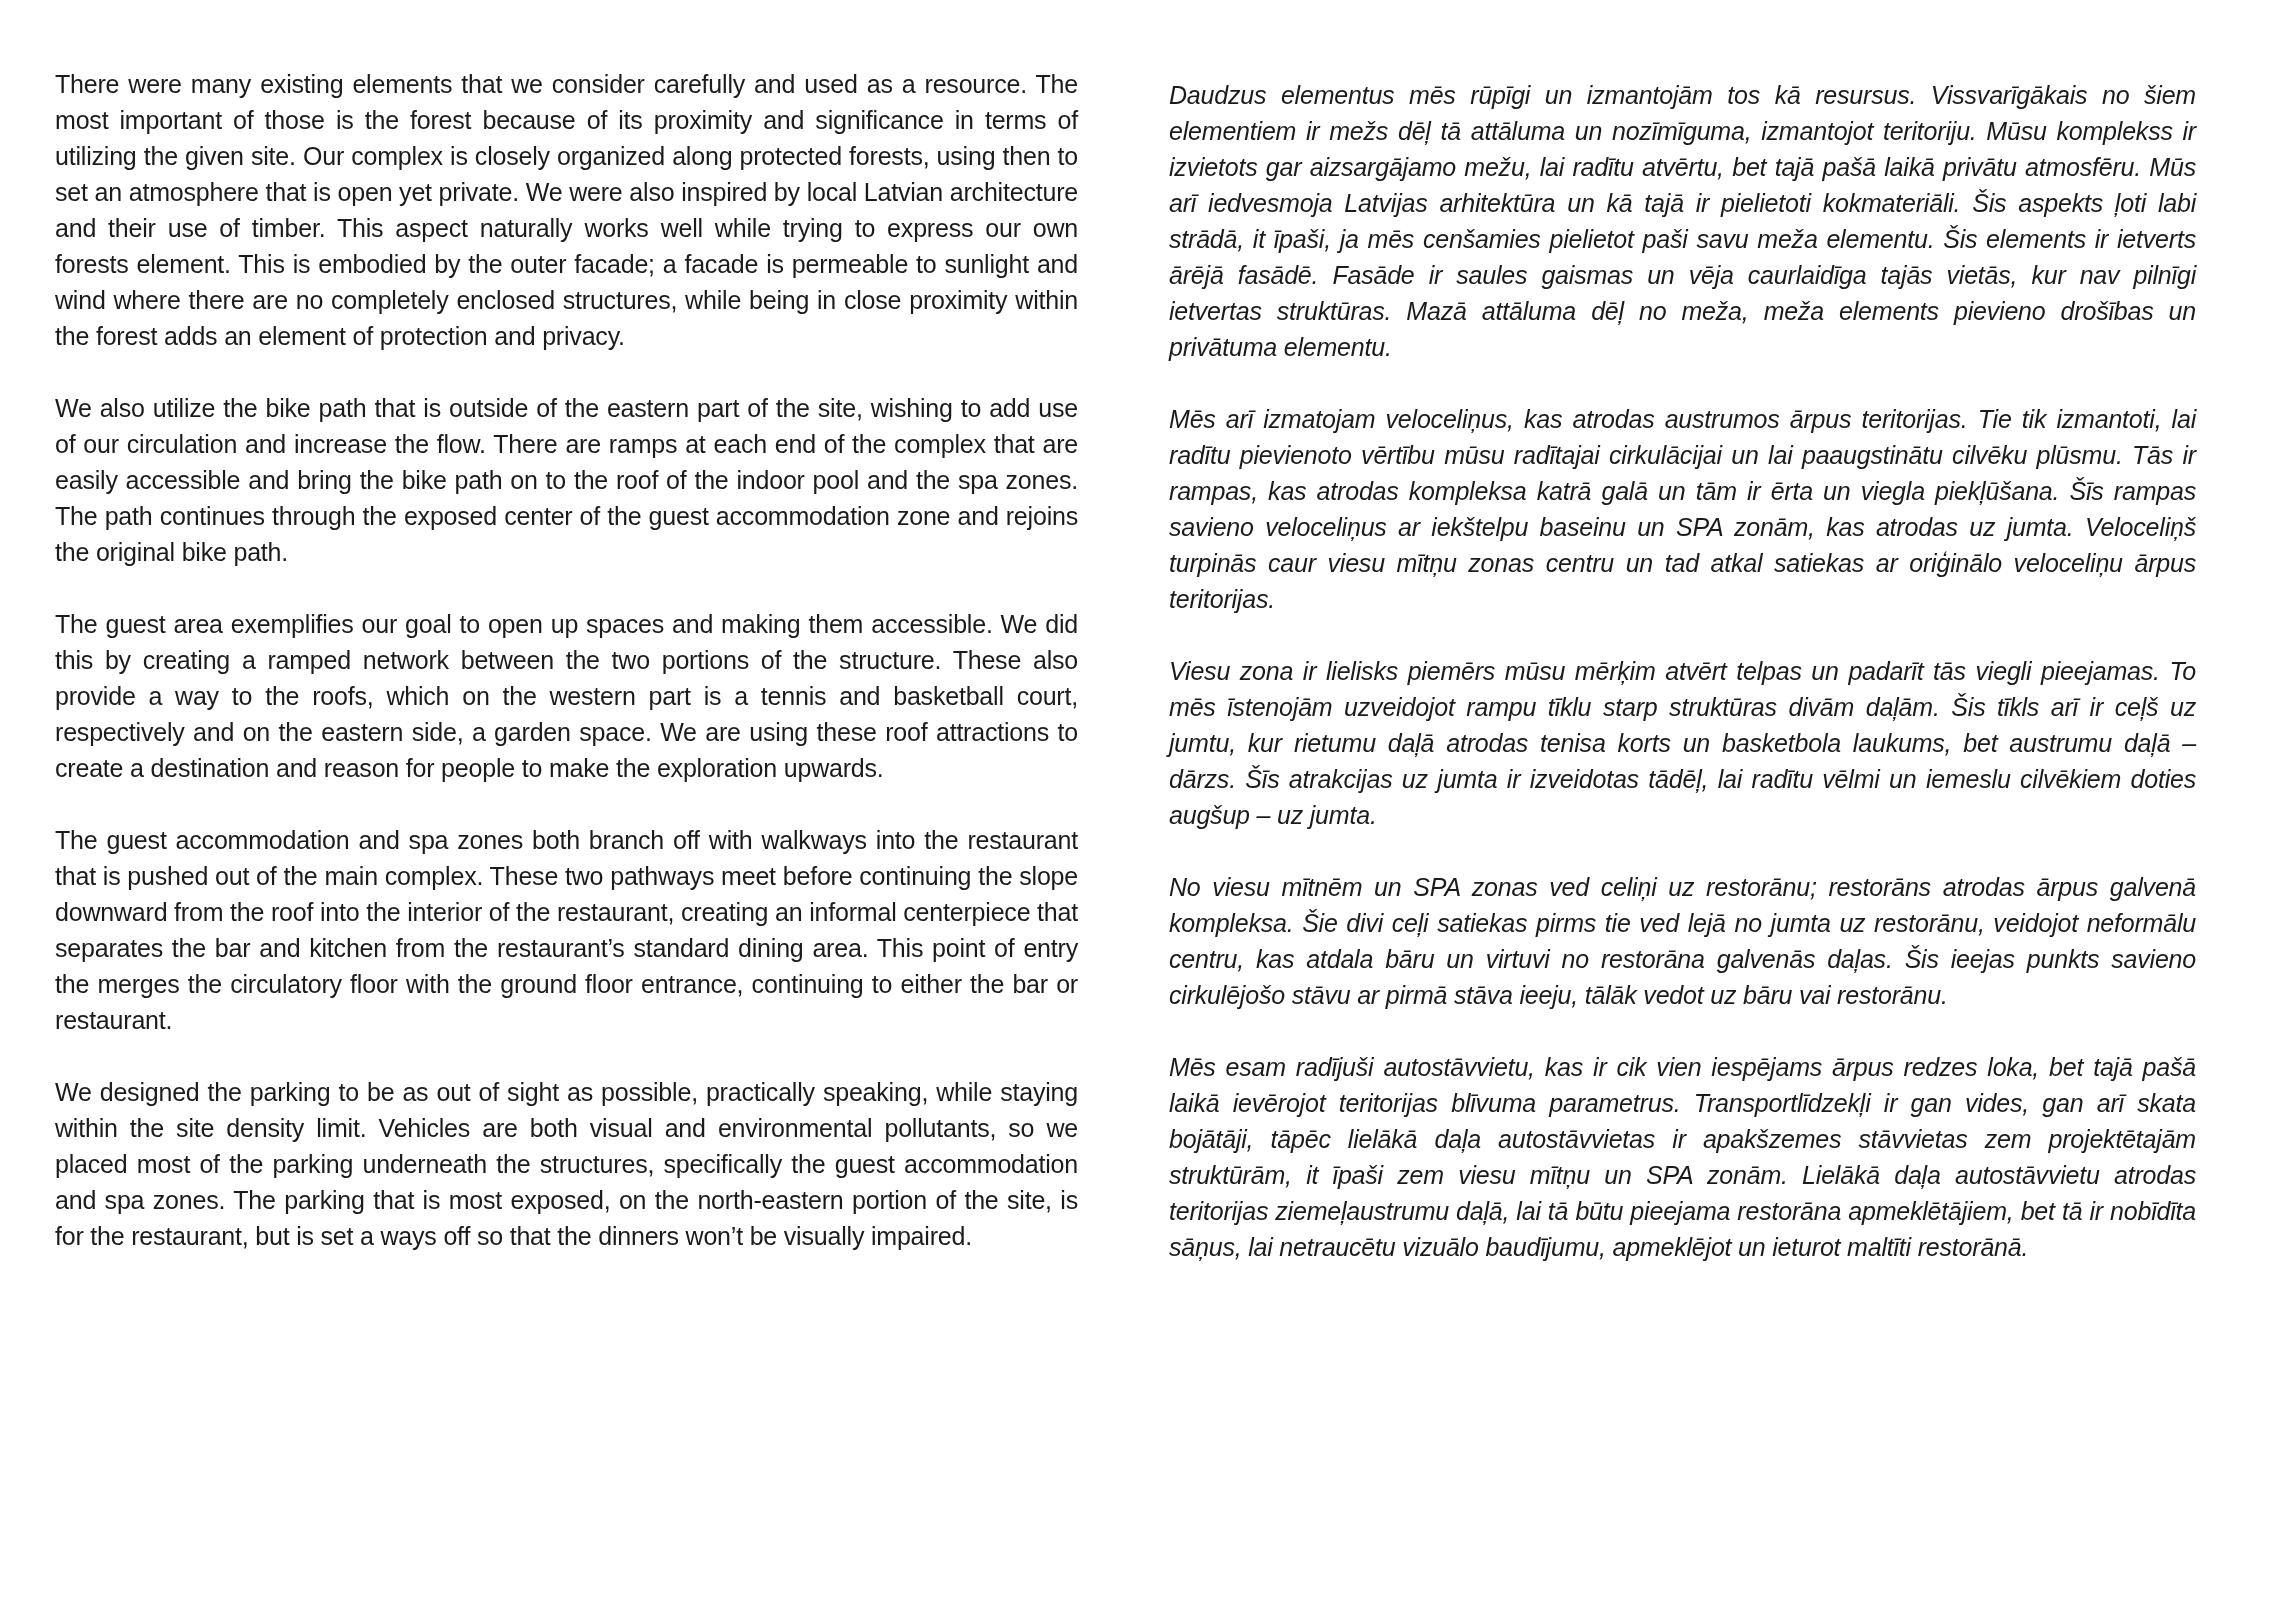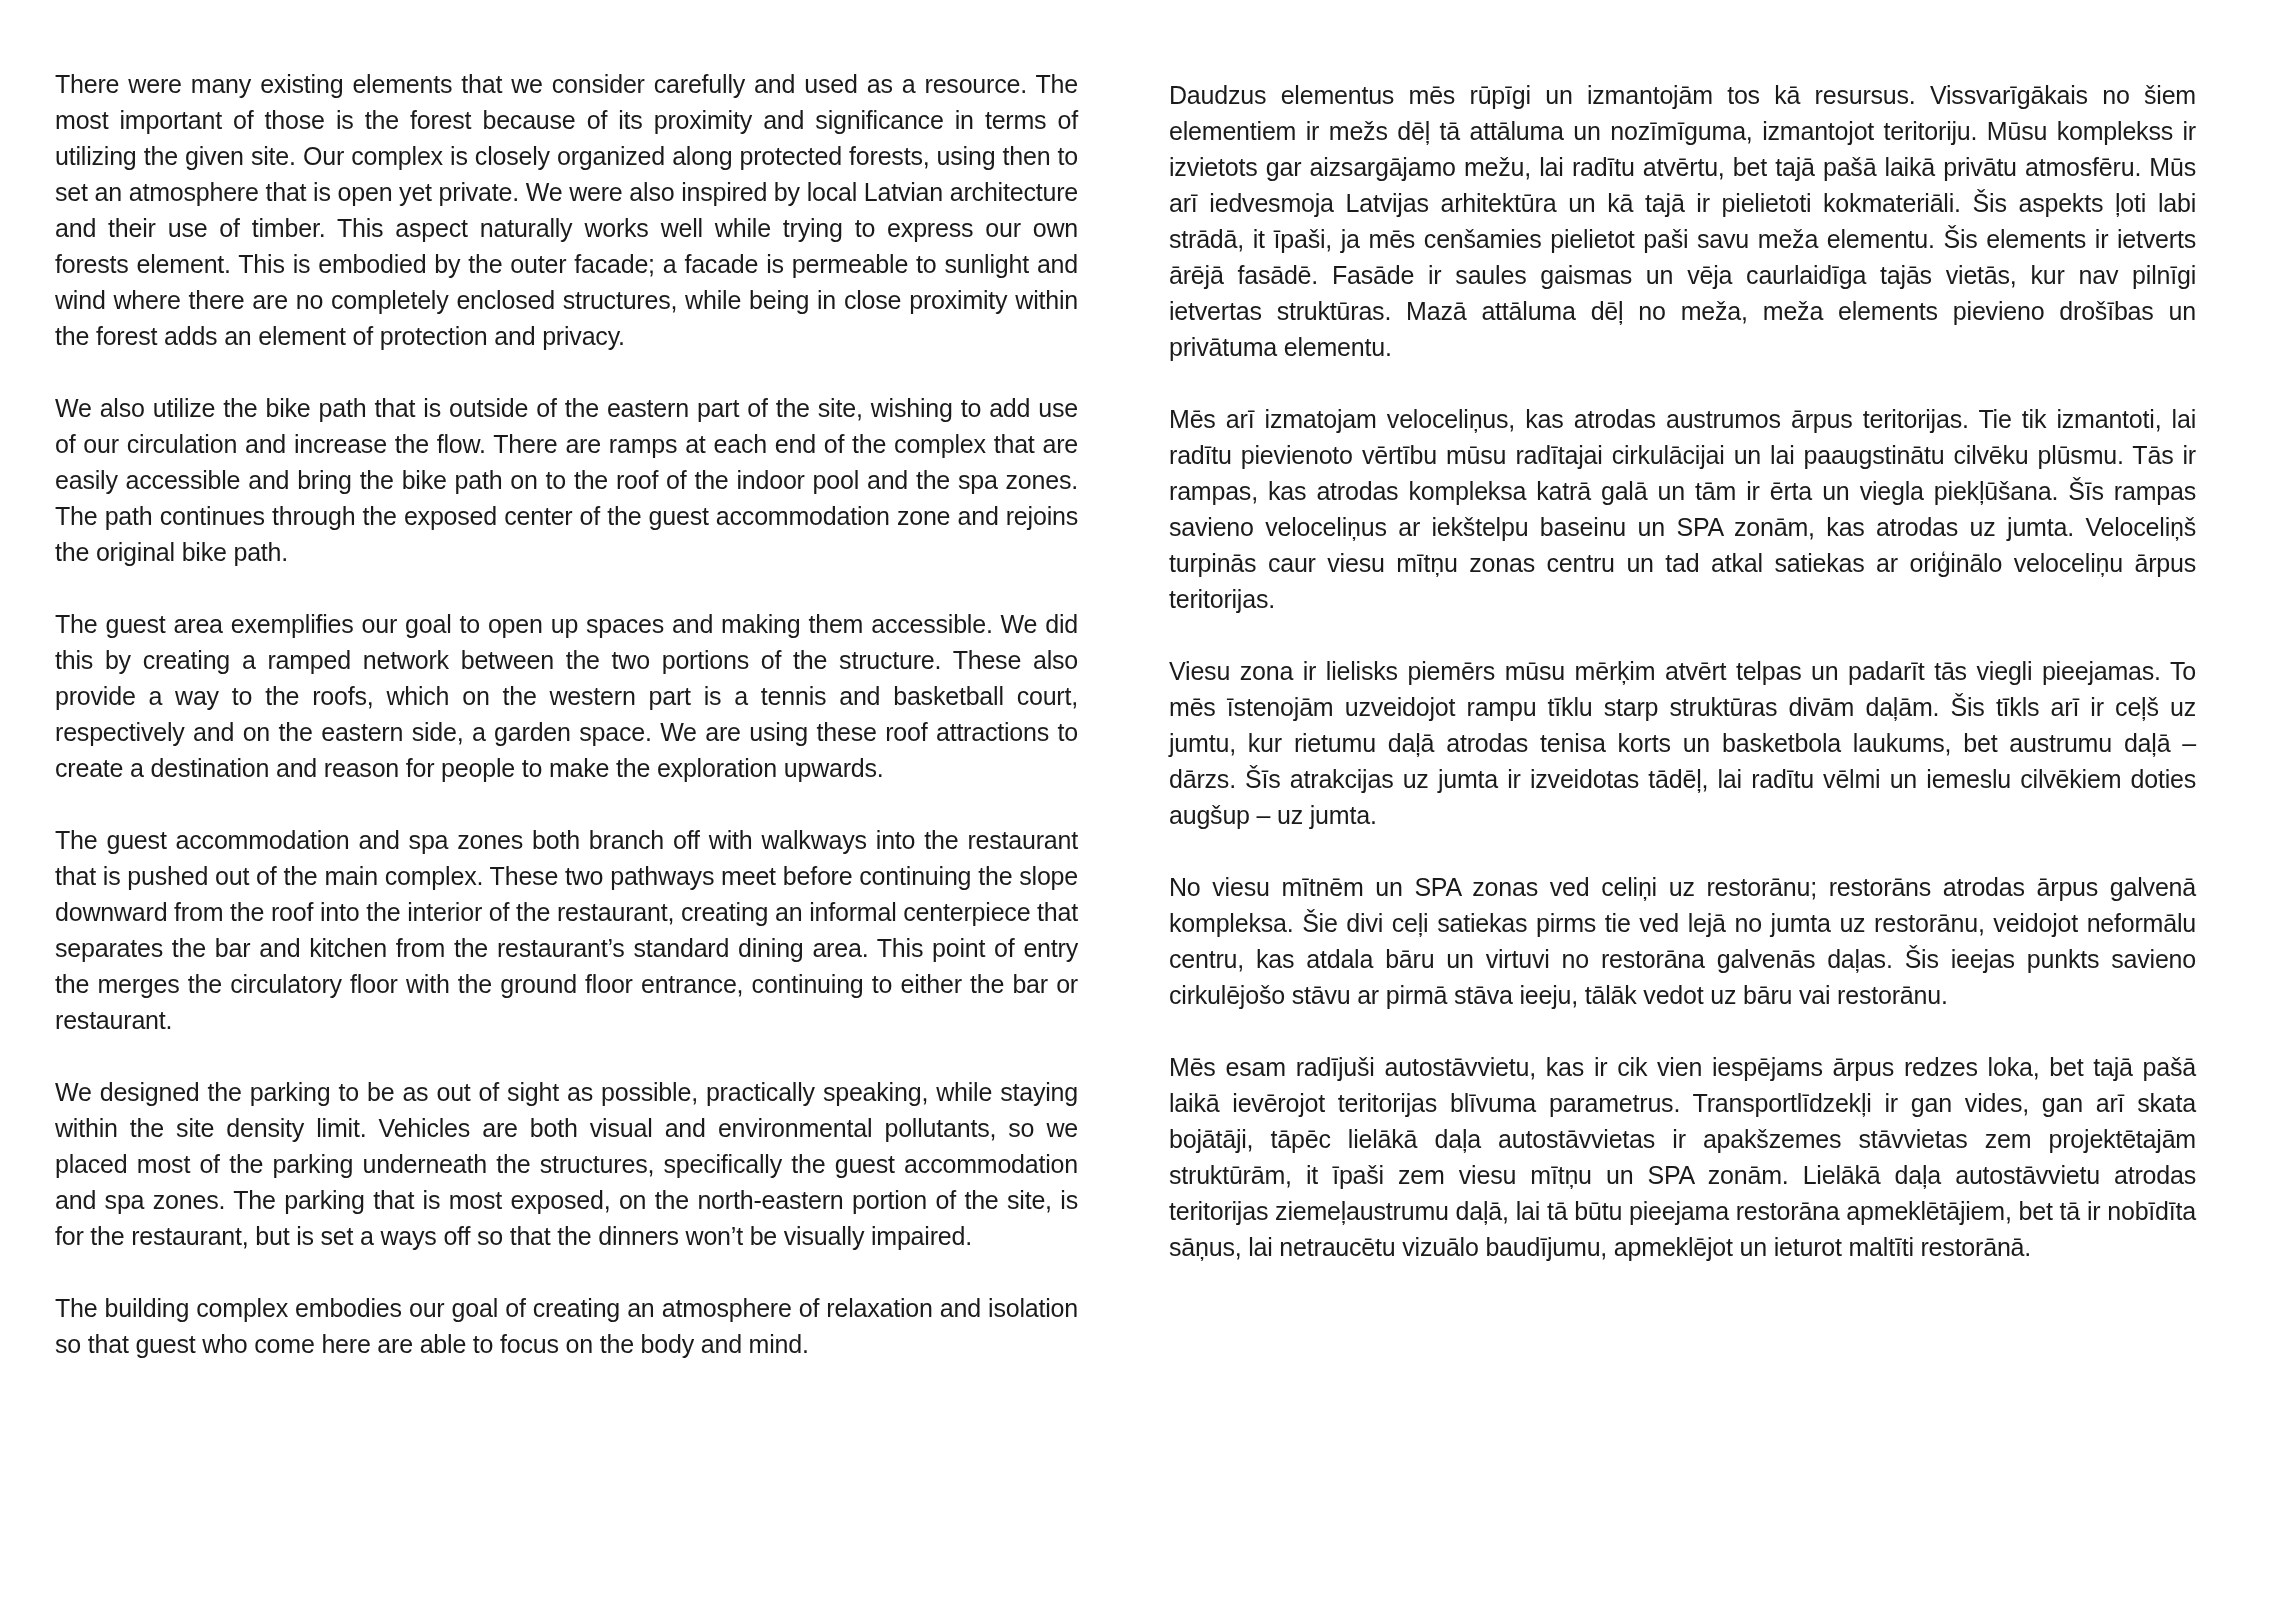--- a/index.html
+++ b/index.html
@@ -28,40 +28,40 @@
     letter-spacing: -0.2px;
     text-align: justify;
   }
   .col-en {
     width: 1023px;
     flex: 0 0 1023px;
   }
   .col-lv {
     width: 1027px;
     flex: 0 0 1027px;
+    font-style: italic;
     margin-top: 11px;
   }
   .col p {
     margin: 0 0 36px 0;
   }
   .col p:last-child {
     margin-bottom: 0;
   }
 </style>
 </head>
 <body style="background: rgb(255, 255, 255);">
 
 <main class="page">
   <section class="col col-en" style="color: rgb(27, 27, 27);">
       <p>There were many existing elements that we consider carefully and used as a resource. The most important of those is the forest because of its proximity and significance in terms of utilizing the given site. Our complex is closely organized along protected forests, using then to set an atmosphere that is open yet private. We were also inspired by local Latvian architecture and their use of timber. This aspect naturally works well while trying to express our own forests element. This is embodied by the outer facade; a facade is permeable to sunlight and wind where there are no completely enclosed structures, while being in close proximity within the forest adds an element of protection and privacy.</p>
       <p>We also utilize the bike path that is outside of the eastern part of the site, wishing to add use of our circulation and increase the flow. There are ramps at each end of the complex that are easily accessible and bring the bike path on to the roof of the indoor pool and the spa zones. The path continues through the exposed center of the guest accommodation zone and rejoins the original bike path.</p>
       <p>The guest area exemplifies our goal to open up spaces and making them accessible. We did this by creating a ramped network between the two portions of the structure. These also provide a way to the roofs, which on the western part is a tennis and basketball court, respectively and on the eastern side, a garden space. We are using these roof attractions to create a destination and reason for people to make the exploration upwards.</p>
       <p>The guest accommodation and spa zones both branch off with walkways into the restaurant that is pushed out of the main complex. These two pathways meet before continuing the slope downward from the roof into the interior of the restaurant, creating an informal centerpiece that separates the bar and kitchen from the restaurant’s standard dining area. This point of entry the merges the circulatory floor with the ground floor entrance, continuing to either the bar or restaurant.</p>
       <p>We designed the parking to be as out of sight as possible, practically speaking, while staying within the site density limit. Vehicles are both visual and environmental pollutants, so we placed most of the parking underneath the structures, specifically the guest accommodation and spa zones. The parking that is most exposed, on the north-eastern portion of the site, is for the restaurant, but is set a ways off so that the dinners won’t be visually impaired.</p>
-      <p>The building complex embodies our goal of creating an atmosphere of relaxation and isolation so that guest who come here are able to focus on the body and mind.</p>
     </section>
   <section class="col col-lv" style="color: rgb(27, 27, 27);">
       <p>Daudzus elementus mēs rūpīgi un izmantojām tos kā resursus. Vissvarīgākais no šiem elementiem ir mežs dēļ tā attāluma un nozīmīguma, izmantojot teritoriju. Mūsu komplekss ir izvietots gar aizsargājamo mežu, lai radītu atvērtu, bet tajā pašā laikā privātu atmosfēru. Mūs arī iedvesmoja Latvijas arhitektūra un kā tajā ir pielietoti kokmateriāli. Šis aspekts ļoti labi strādā, it īpaši, ja mēs cenšamies pielietot paši savu meža elementu. Šis elements ir ietverts ārējā fasādē. Fasāde ir saules gaismas un vēja caurlaidīga tajās vietās, kur nav pilnīgi ietvertas struktūras. Mazā attāluma dēļ no meža, meža elements pievieno drošības un privātuma elementu.</p>
       <p>Mēs arī izmatojam veloceliņus, kas atrodas austrumos ārpus teritorijas. Tie tik izmantoti, lai radītu pievienoto vērtību mūsu radītajai cirkulācijai un lai paaugstinātu cilvēku plūsmu. Tās ir rampas, kas atrodas kompleksa katrā galā un tām ir ērta un viegla piekļūšana. Šīs rampas savieno veloceliņus ar iekštelpu baseinu un SPA zonām, kas atrodas uz jumta. Veloceliņš turpinās caur viesu mītņu zonas centru un tad atkal satiekas ar oriģinālo veloceliņu ārpus teritorijas.</p>
       <p>Viesu zona ir lielisks piemērs mūsu mērķim atvērt telpas un padarīt tās viegli pieejamas. To mēs īstenojām uzveidojot rampu tīklu starp struktūras divām daļām. Šis tīkls arī ir ceļš uz jumtu, kur rietumu daļā atrodas tenisa korts un basketbola laukums, bet austrumu daļā – dārzs. Šīs atrakcijas uz jumta ir izveidotas tādēļ, lai radītu vēlmi un iemeslu cilvēkiem doties augšup – uz jumta.</p>
       <p>No viesu mītnēm un SPA zonas ved celiņi uz restorānu; restorāns atrodas ārpus galvenā kompleksa. Šie divi ceļi satiekas pirms tie ved lejā no jumta uz restorānu, veidojot neformālu centru, kas atdala bāru un virtuvi no restorāna galvenās daļas. Šis ieejas punkts savieno cirkulējošo stāvu ar pirmā stāva ieeju, tālāk vedot uz bāru vai restorānu.</p>
       <p>Mēs esam radījuši autostāvvietu, kas ir cik vien iespējams ārpus redzes loka, bet tajā pašā laikā ievērojot teritorijas blīvuma parametrus. Transportlīdzekļi ir gan vides, gan arī skata bojātāji, tāpēc lielākā daļa autostāvvietas ir apakšzemes stāvvietas zem projektētajām struktūrām, it īpaši zem viesu mītņu un SPA zonām. Lielākā daļa autostāvvietu atrodas teritorijas ziemeļaustrumu daļā, lai tā būtu pieejama restorāna apmeklētājiem, bet tā ir nobīdīta sāņus, lai netraucētu vizuālo baudījumu, apmeklējot un ieturot maltīti restorānā.</p>
     </section>
 </main>
 

